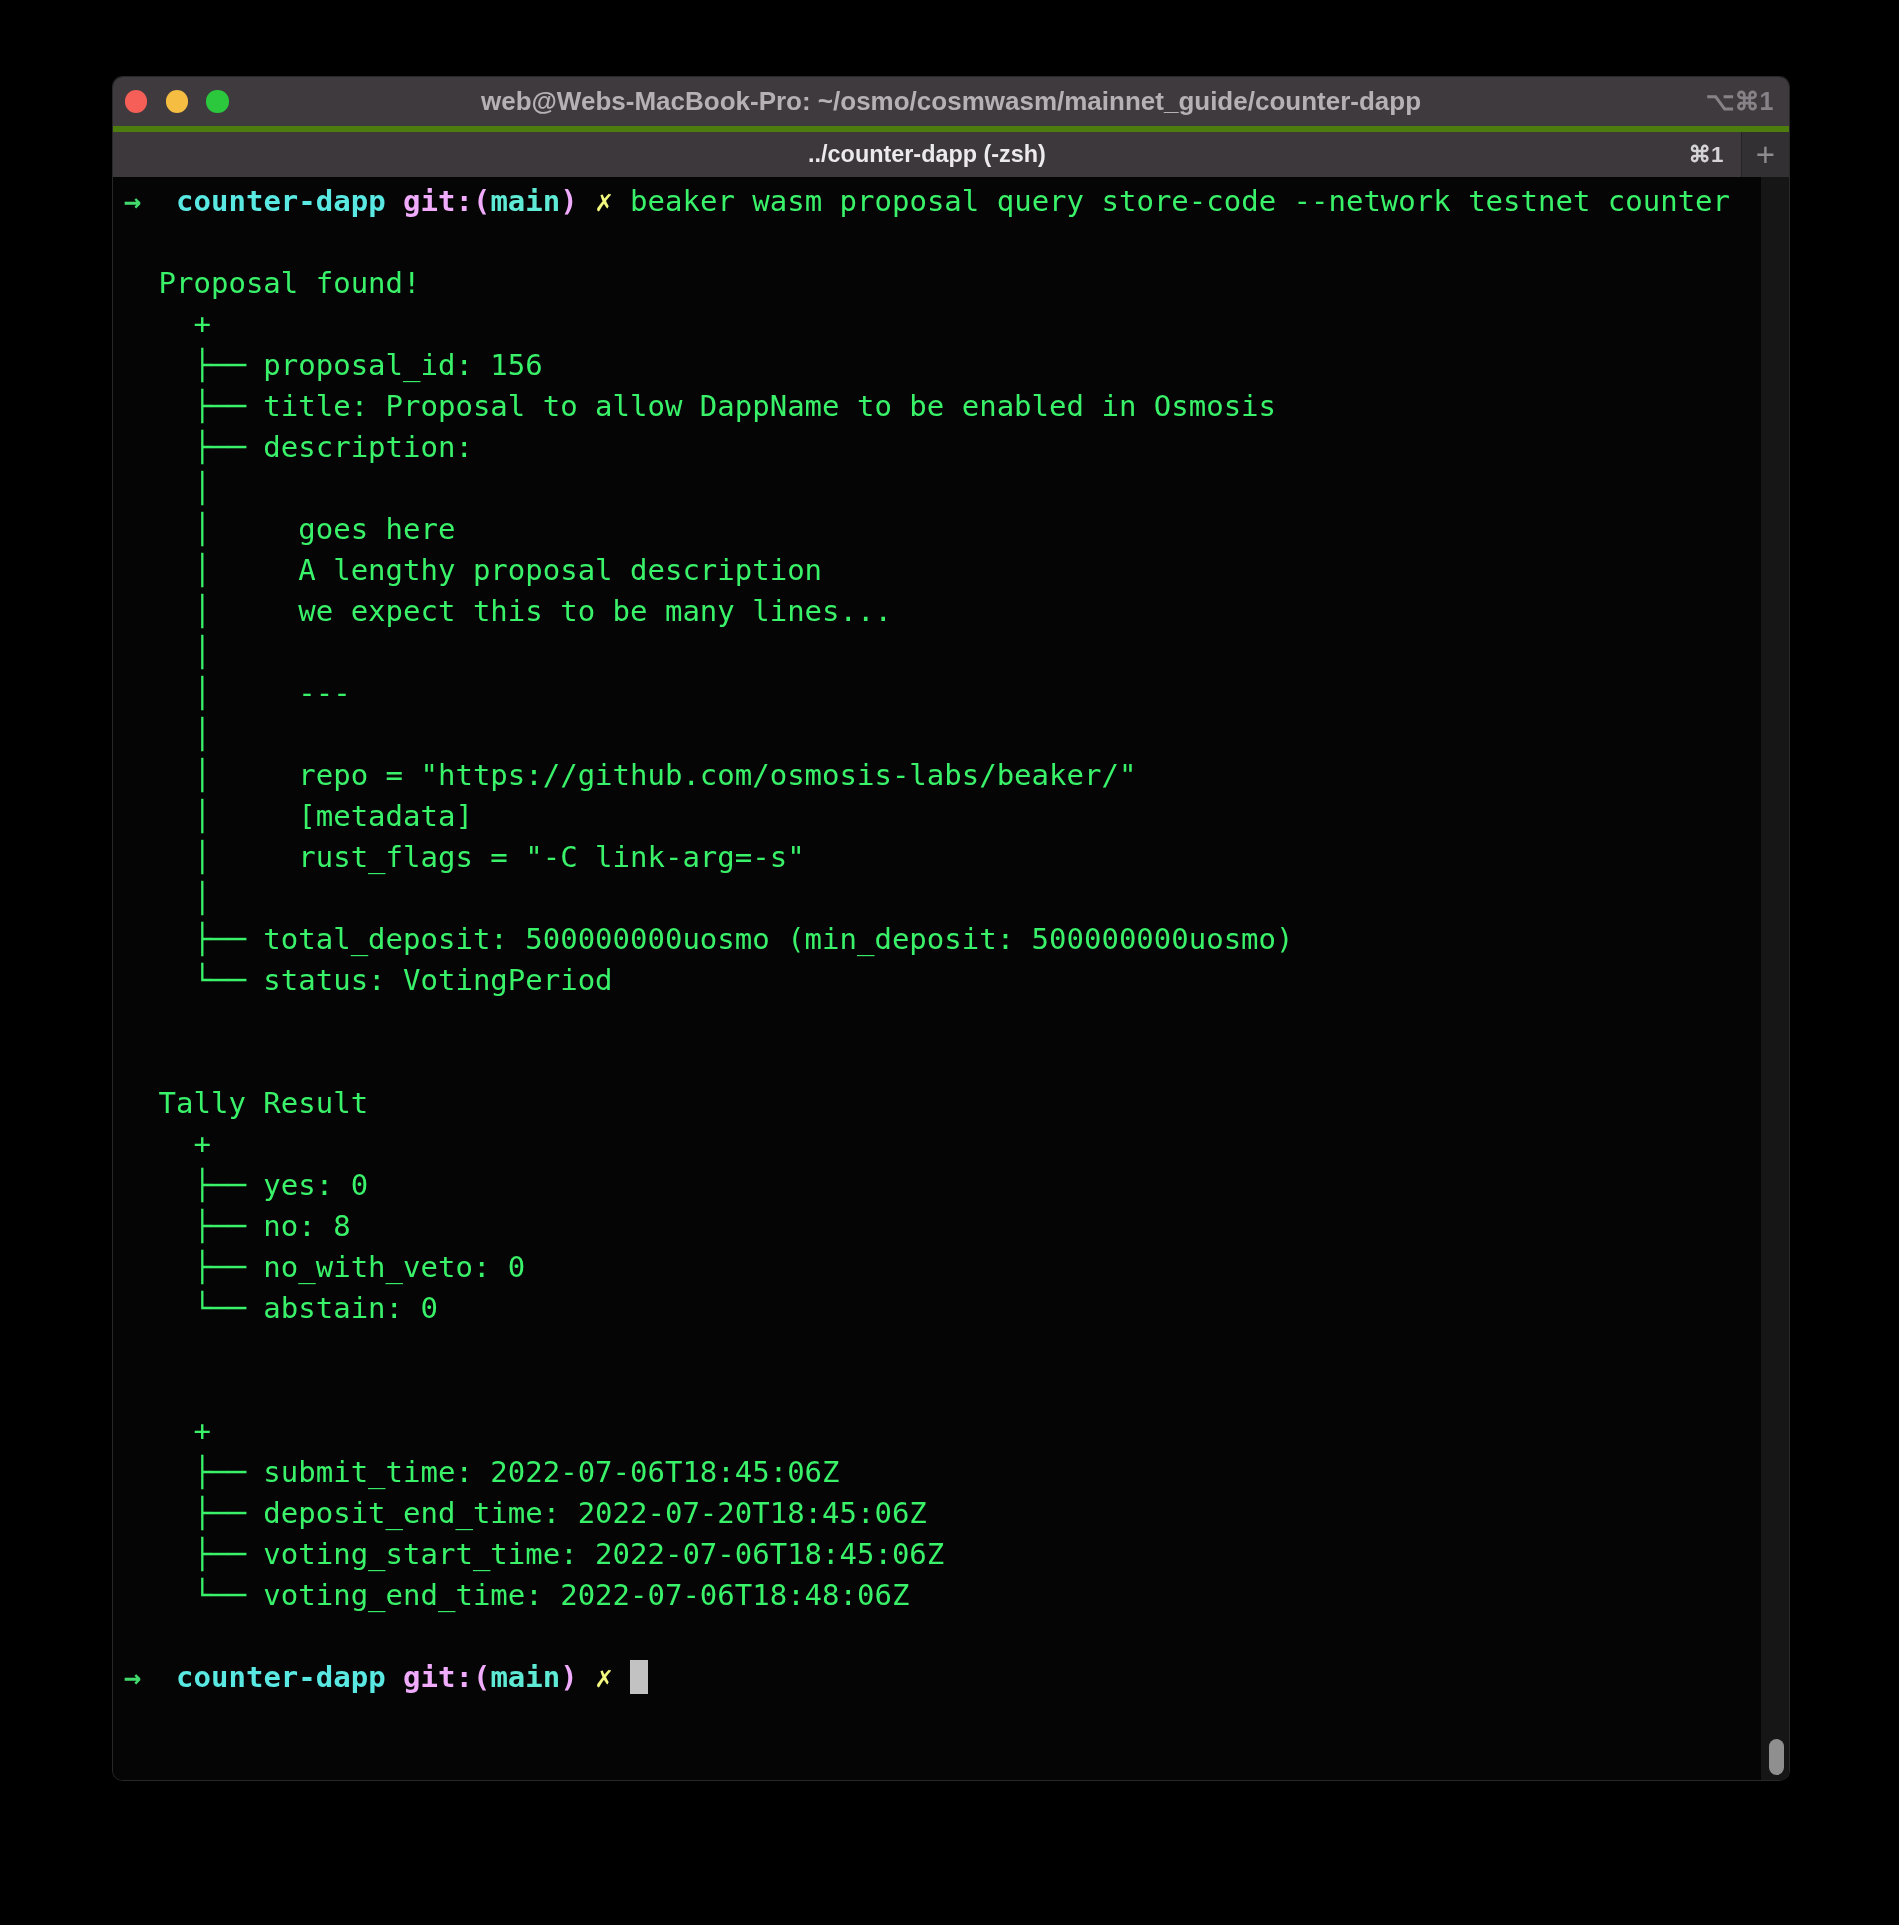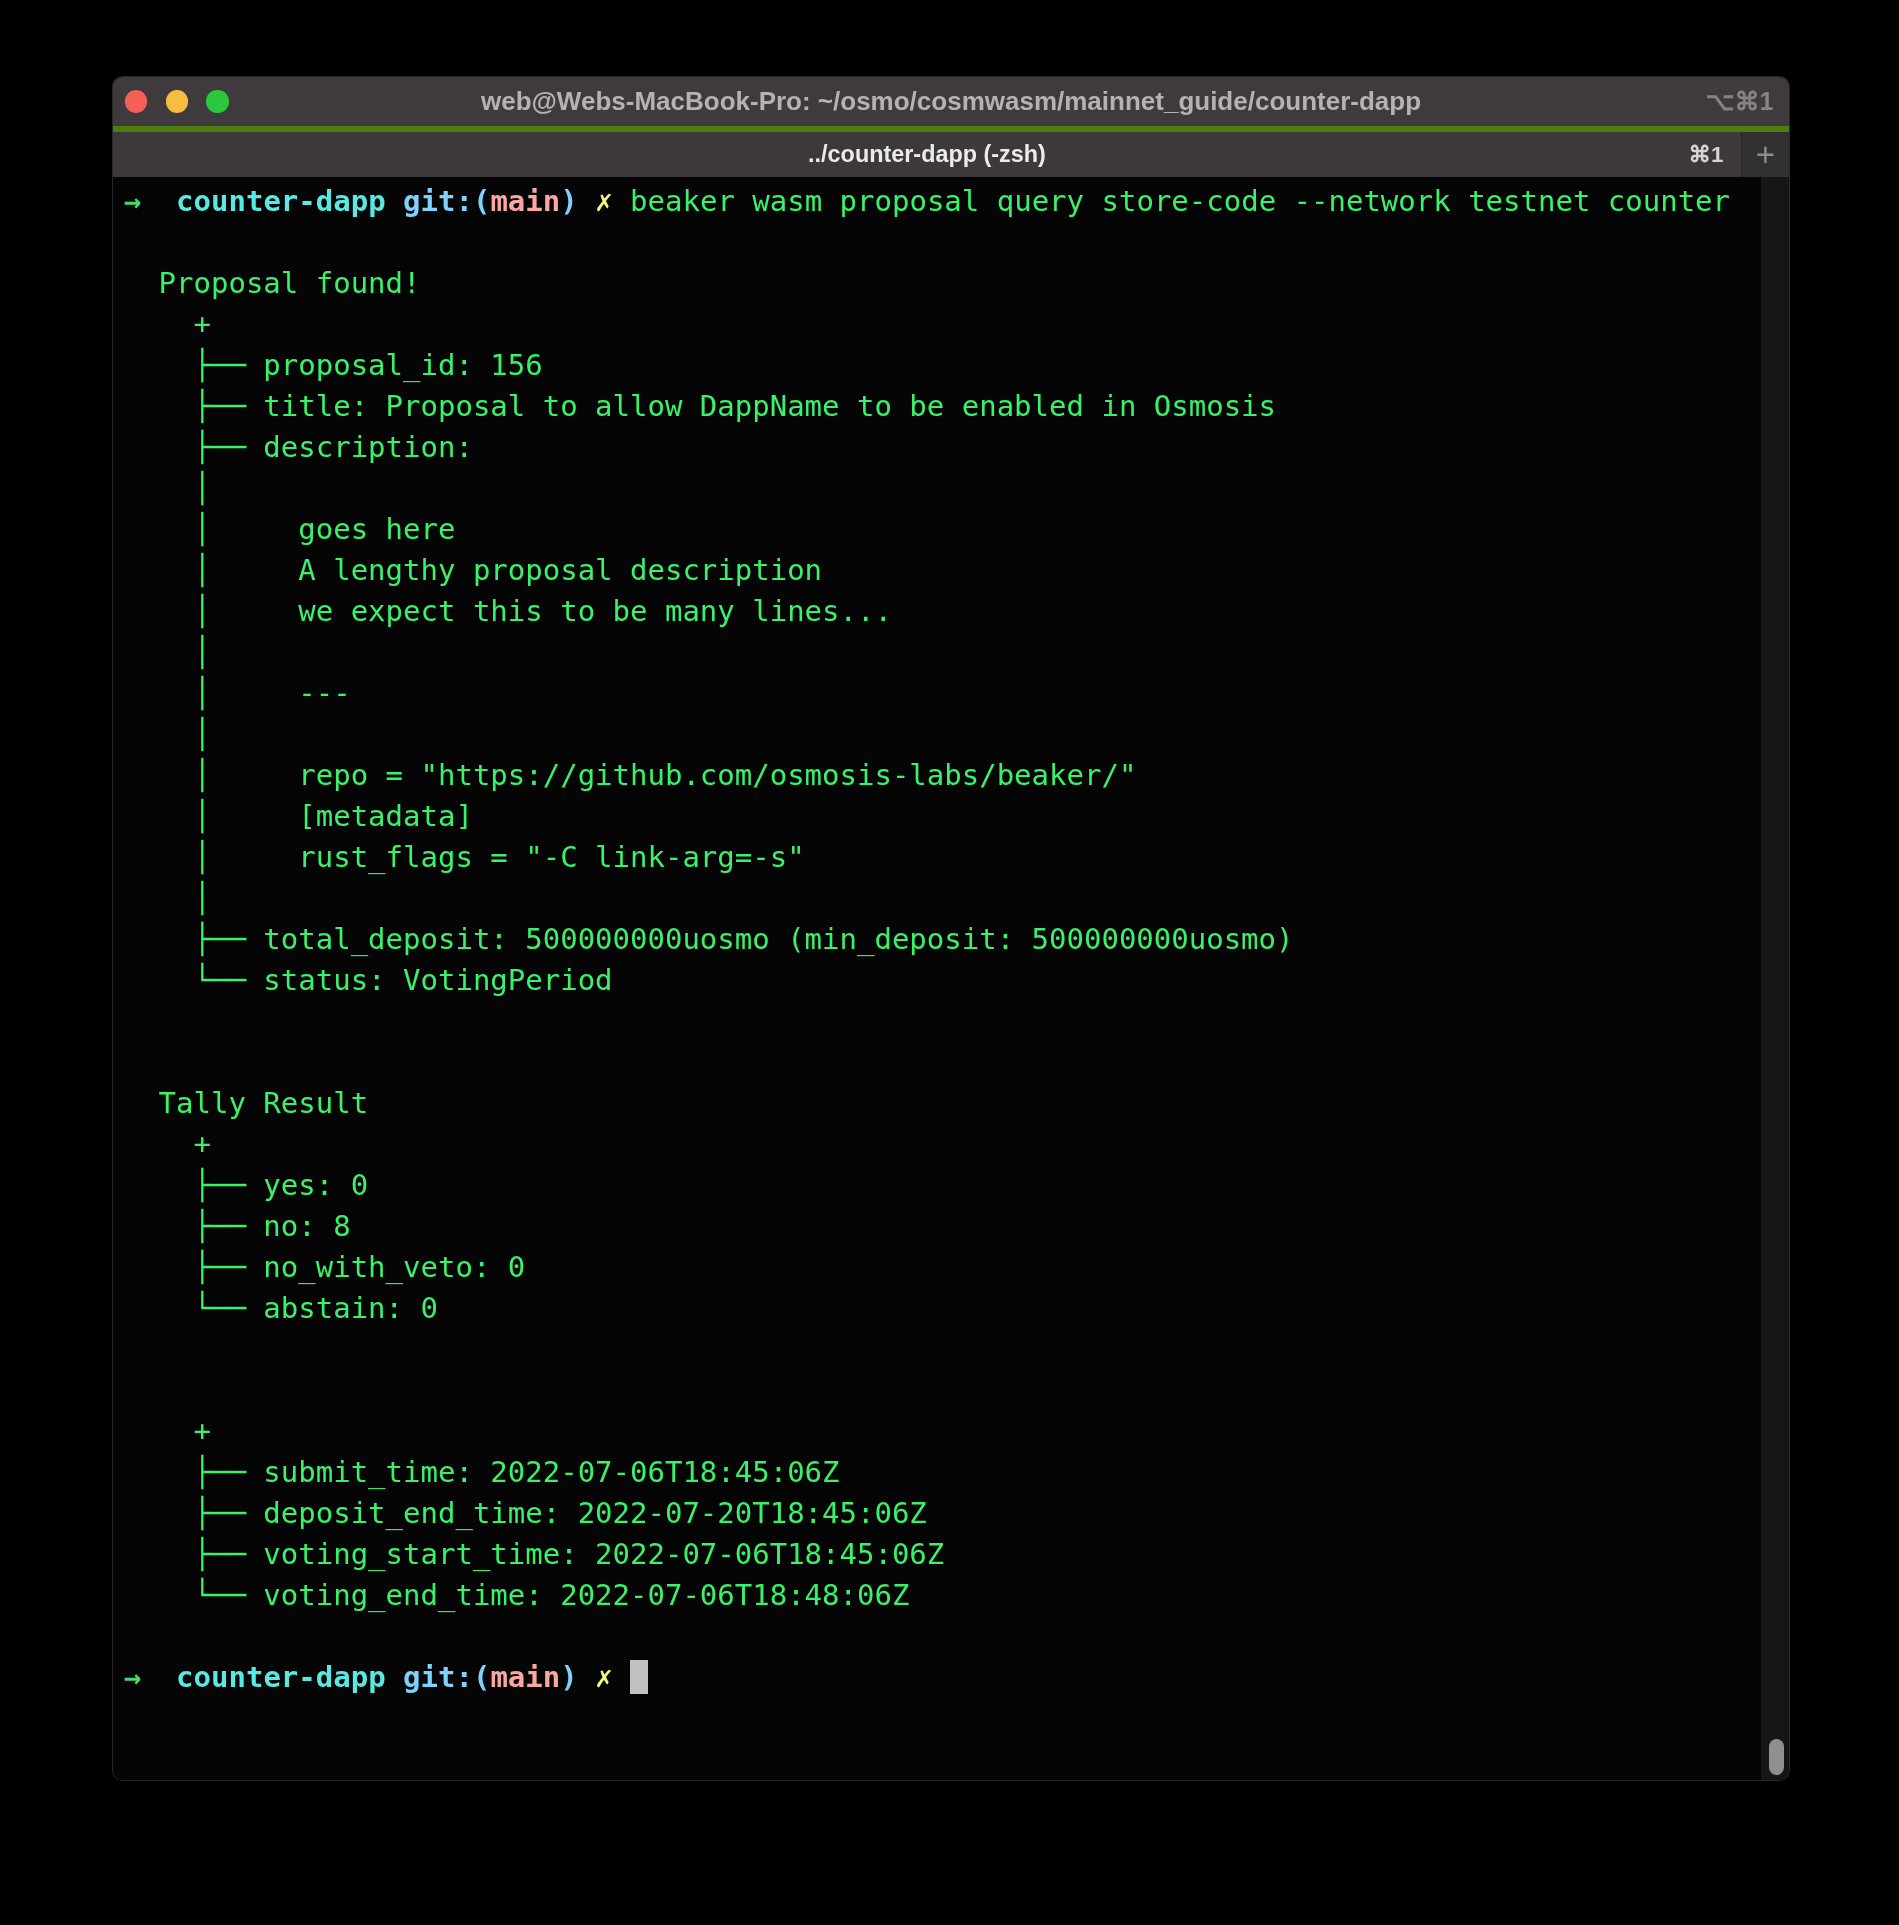--- a/index.html
+++ b/index.html
@@ -65,22 +65,22 @@
     background: #050505;
     padding: 3.9px 33px 0 10.7px;
     font-family: "DejaVu Sans Mono", monospace;
     font-size: 29px; line-height: 41px;
     overflow: hidden;
   }
   .line { white-space: pre; height: 41px; }
   .seg-green  { color: #3af26a; }
   .seg-arrow  { color: #43da6d; }
   .seg-cyan   { color: #59e8e2; }
-  .seg-blue   { color: #7dd3fc; }
-  .seg-red    { color: #fca5a5; }
+  .seg-blue   { color: #f0abfc; }
+  .seg-red    { color: #5eead4; }
   .seg-yellow { color: #f3f87e; }
   .seg-cursor { background: #c2c2c2; color: #c2c2c2; }
   .bold { font-weight: bold; }
 
   
   .scroll-track {
     position: absolute; right: 0; top: 100px; bottom: 0; width: 28px;
     background: #161616;
   }
   .scroll-thumb {

